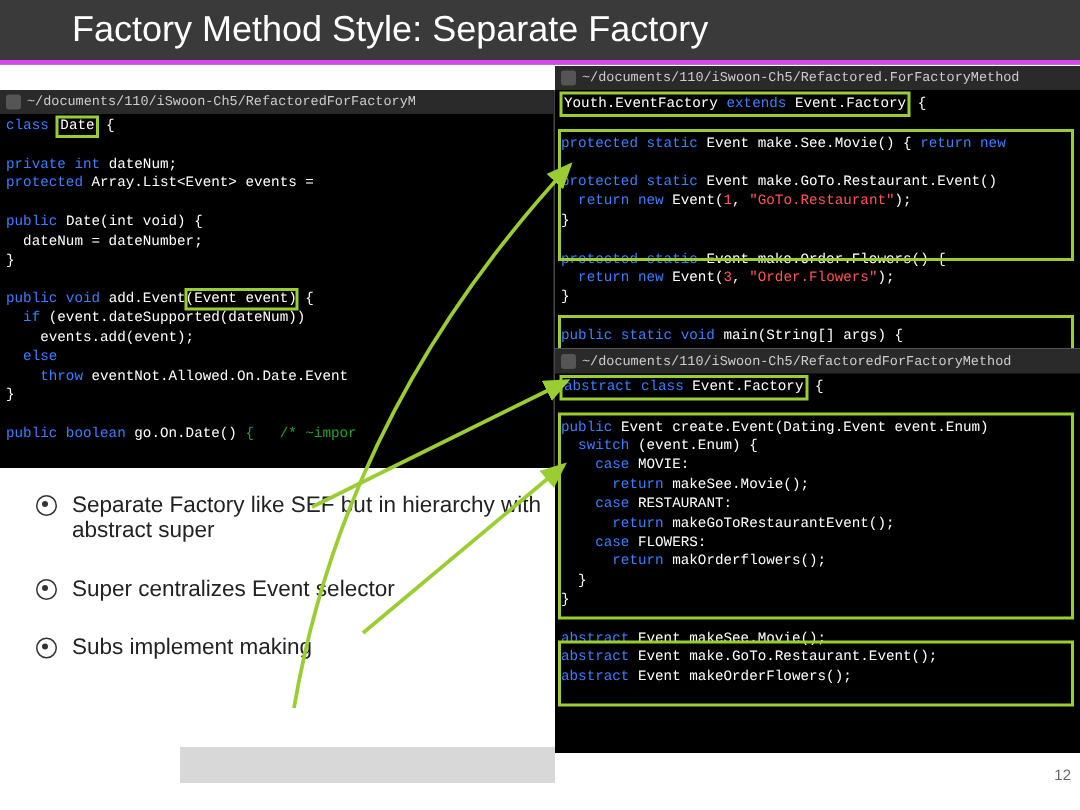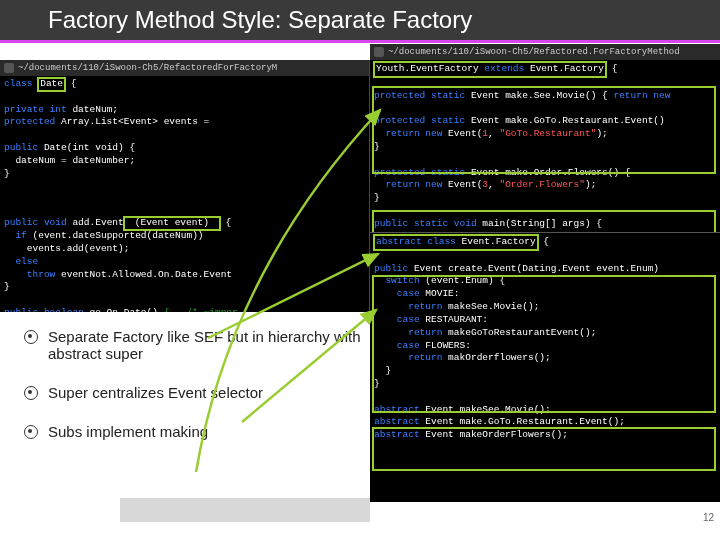--- a/index.html
+++ b/index.html
@@ -157,21 +157,21 @@
     </div>
     <div class="code-body"><span class="kw">class </span><span class="hl" style="padding:0 2px;">Date</span><span> {</span>
 
 <span class="kw">private int</span><span> dateNum;</span>
 <span class="kw">protected</span><span> Array.List&lt;Event&gt; events = </span>
 
 <span class="kw">public </span><span>Date(int void)</span><span> {</span>
 <span>  dateNum = dateNumber;</span>
 <span>}</span>
 
-<span class="kw">public void </span><span>add.Event</span><span class="hl" style="padding:0 11px;margin-top:24px;">(Event event)</span><span> {</span>
+<span class="kw">public void </span><span>add.Event</span><span class="hl" style="padding:0 0;">(Event event)</span><span> {</span>
 <span class="kw">  if</span><span> (event.dateSupported(dateNum))</span>
 <span>    events.add(event);</span>
 <span class="kw">  else</span>
 <span class="kw">    throw</span><span> eventNot.Allowed.On.Date.Event</span>
 <span>}</span>
 
 <span class="kw">public boolean </span><span>go.On.Date()</span><span class="cmt"> {   /* ~impor</span></div>
   </div>
 
   <div class="pane pane-right">
@@ -193,20 +193,24 @@
 
 <span class="kw">public static void</span><span> main(String[] args) {</span>
 <span>  Event.Factory factory = new Youth.Event.Factory();</span>
 <span>  my.Date = new Date(</span><span class="num">3</span><span>);</span>
 <span>  my.Date.add.Event(factory.create.Event(MOVIE));</span></div>
     <div class="hl-block" style="left:2px; top:42px; width:344px; height:88px;"></div>
     <div class="hl-block" style="left:2px; top:166px; width:344px; height:62px;"></div>
   </div>
 
   <div class="pane pane-lower">
+    <div class="tab-strip">
+      <span class="tab-btn"></span>
+      <span>~/documents/110/iSwoon-Ch5/RefactoredForFactoryMethod</span>
+    </div>
     <div class="code-body"><span class="hl" style="padding:1px 2px;"><span class="kw">abstract class </span><span>Event.Factory</span></span><span> {</span>
 
 <span class="kw">public</span><span> Event create.Event(Dating.Event event.Enum)</span>
 <span class="kw">  switch</span><span> (event.Enum) {</span>
 <span class="kw">    case</span><span> MOVIE:</span>
 <span class="kw">      return</span><span> makeSee.Movie();</span>
 <span class="kw">    case</span><span> RESTAURANT:</span>
 <span class="kw">      return</span><span> makeGoToRestaurantEvent();</span>
 <span class="kw">    case</span><span> FLOWERS:</span>
 <span class="kw">      return</span><span> makOrderflowers();</span>

